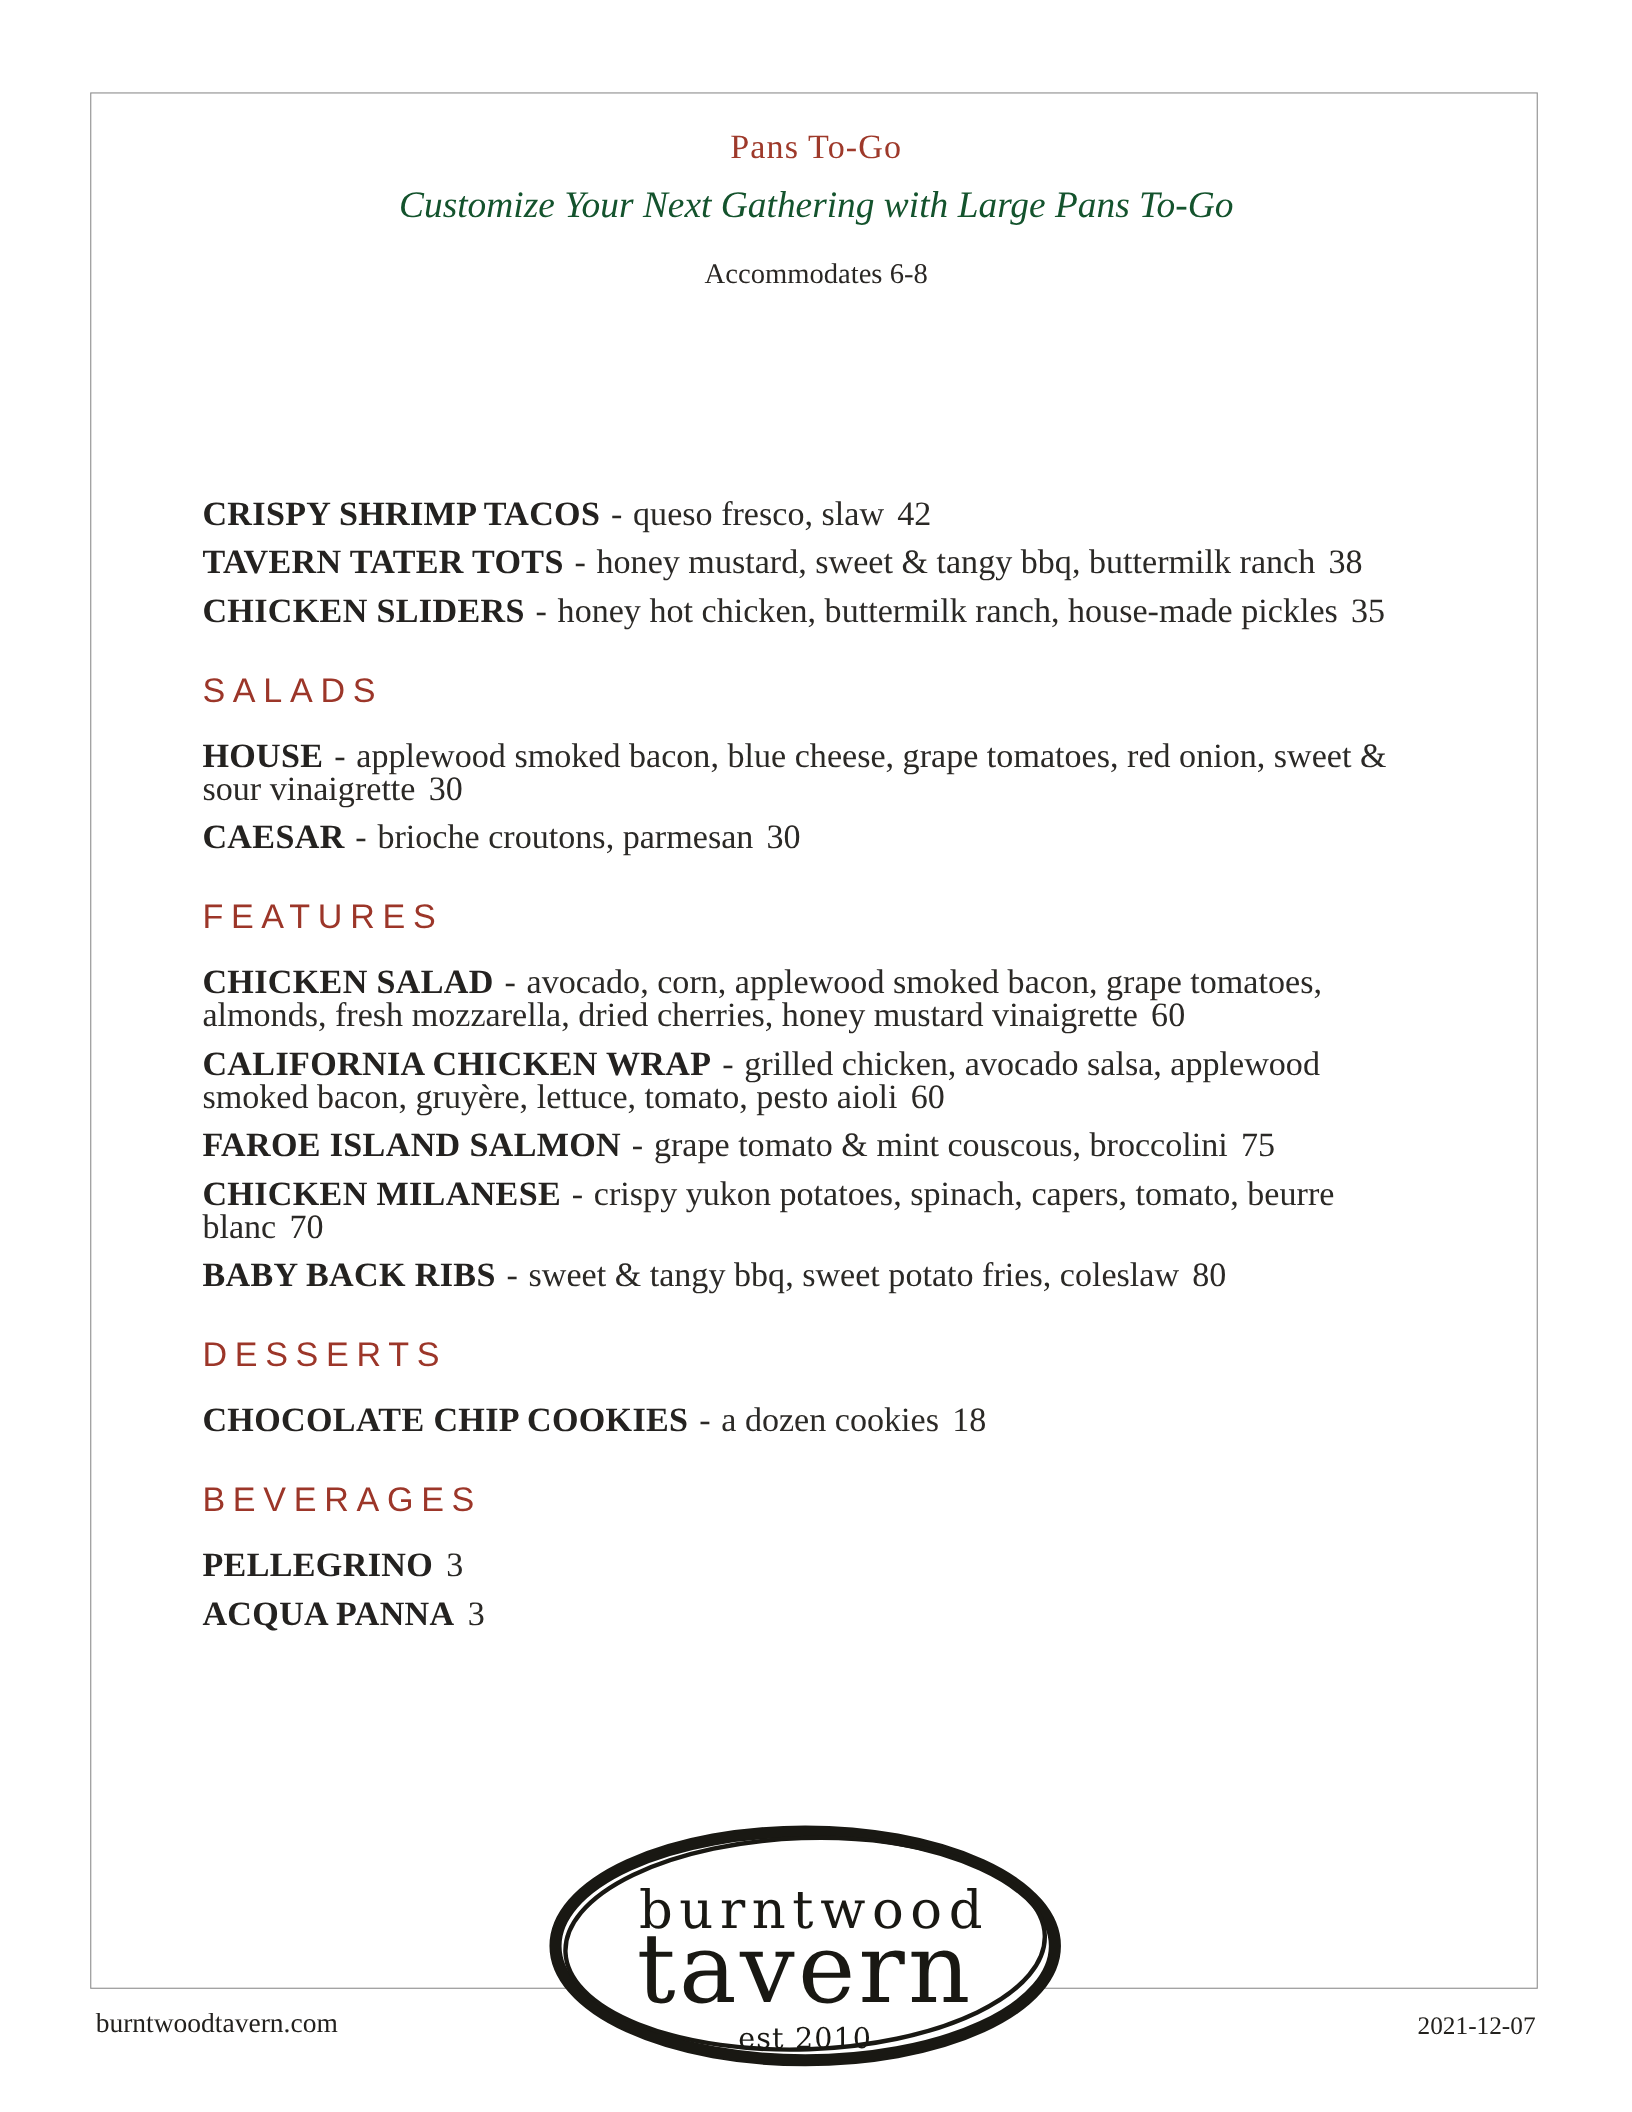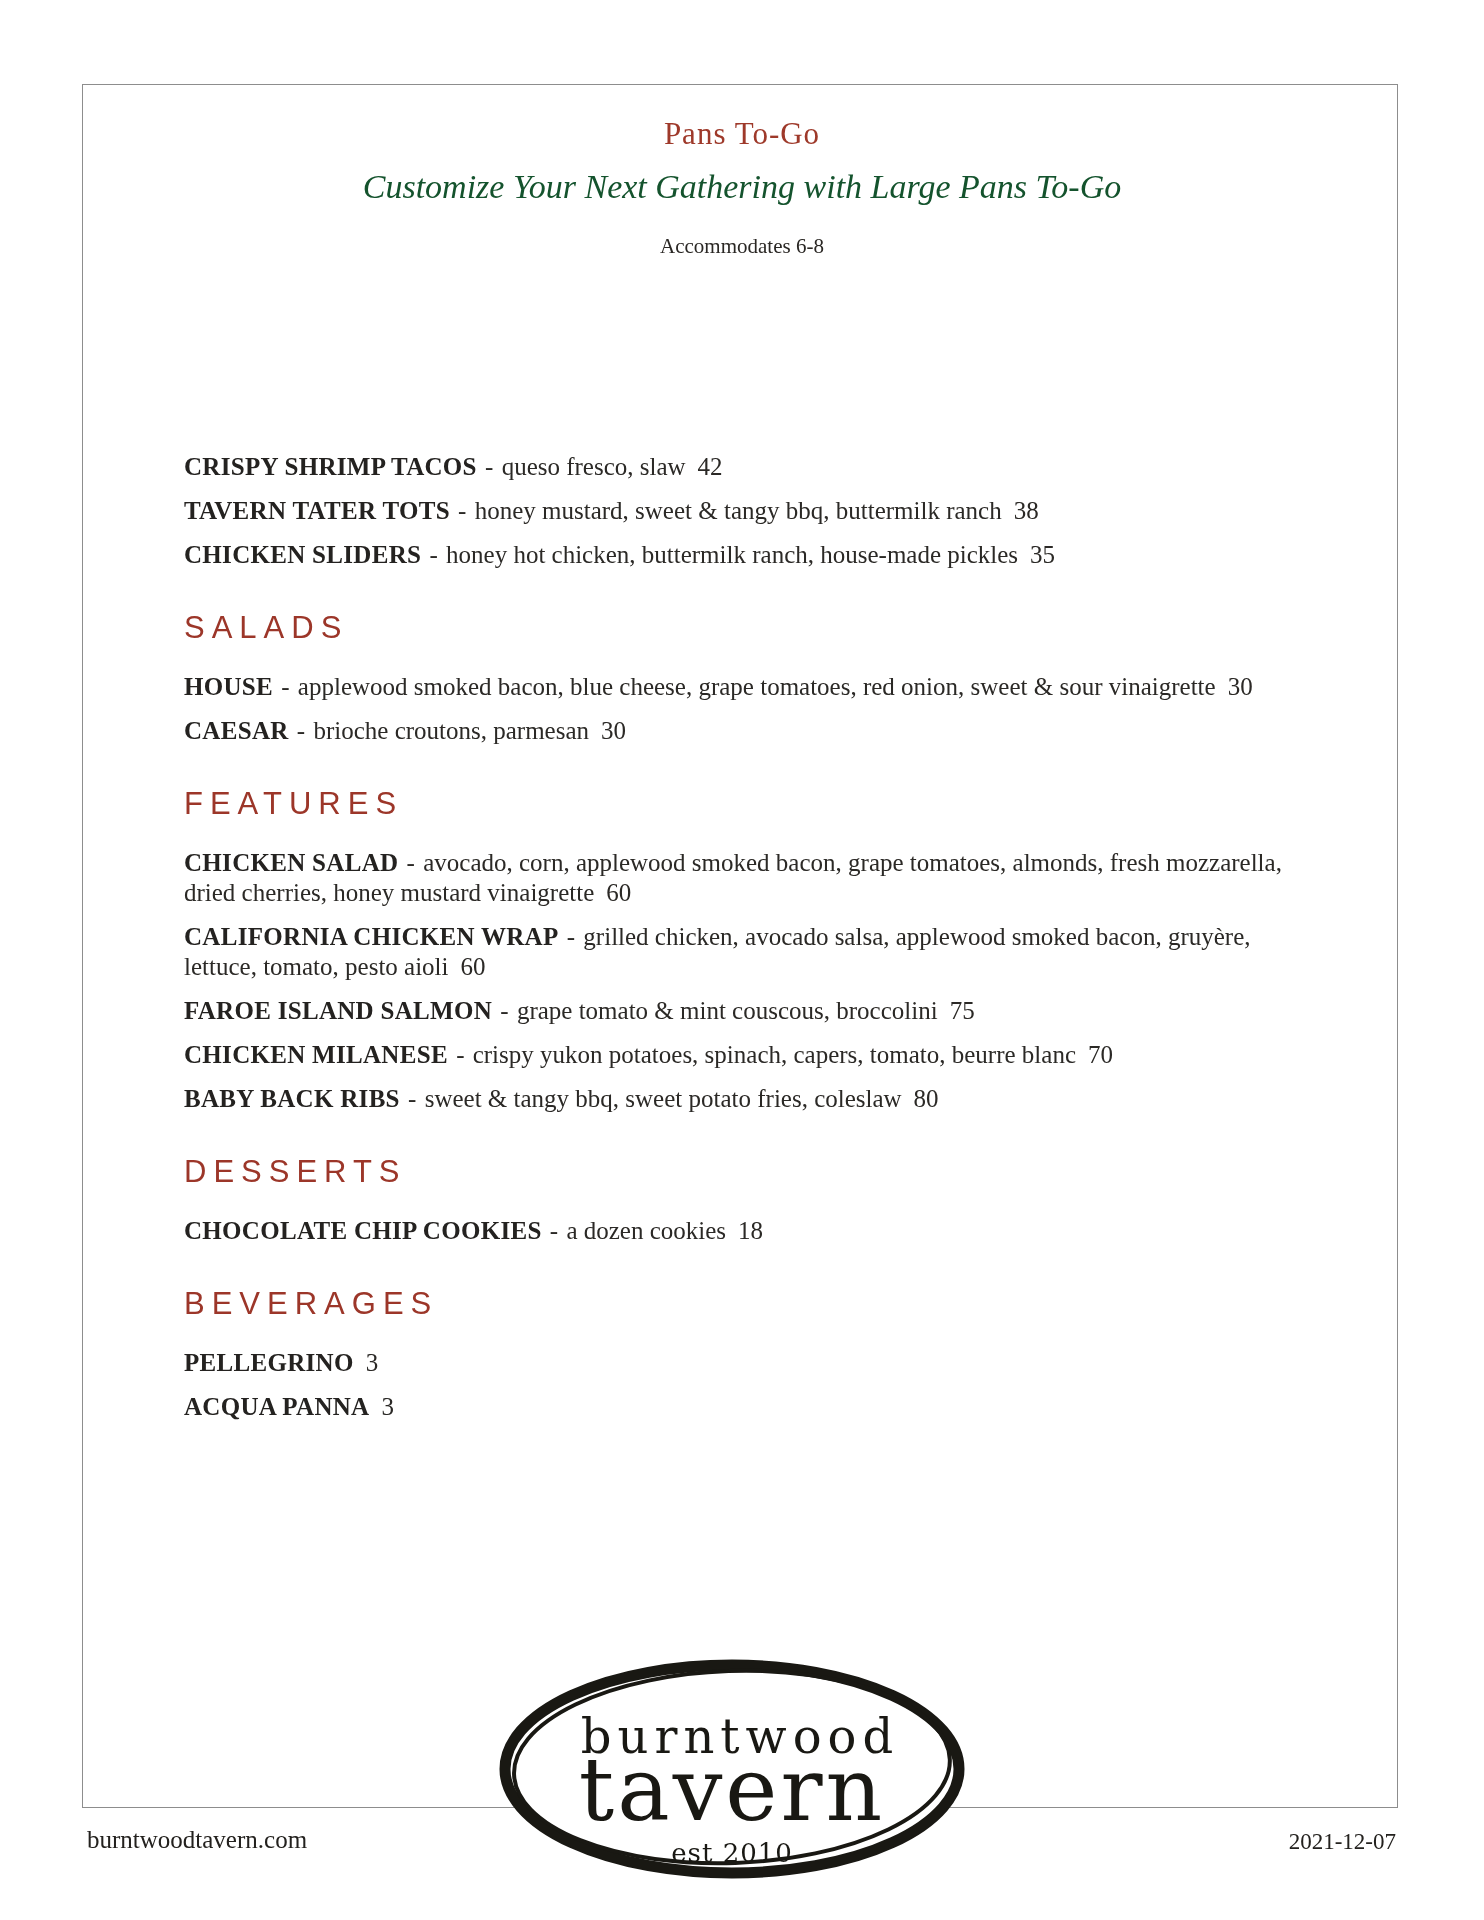--- a/index.html
+++ b/index.html
@@ -12,30 +12,30 @@
     border:1px solid #8d8d8d;
   }
   .header{position:absolute;left:0;right:0;top:116px;text-align:center;}
   .title{
     margin:0;font-size:31px;font-weight:normal;color:#9e392a;letter-spacing:1px;
     font-family:"Liberation Serif",serif;
   }
   .subtitle{
     margin:16px 0 0;font-size:34px;font-style:italic;font-weight:normal;color:#14532d;
   }
-  .note{margin:28px 12px 0;font-size:21px;color:#2a2724;}
+  .note{margin:28px 12px 0;font-size:26px;color:#2a2724;}
 
   .menu{position:absolute;left:184px;top:452px;width:1115px;}
   .menu-section{margin:0;}
   .menu-section + .menu-section{margin-top:40px;}
   .section-heading{
     font-family:"Liberation Sans",sans-serif;font-weight:400;font-size:31px;
     letter-spacing:7px;color:#9c3629;margin:0 0 26px;line-height:36px;
   }
-  .menu-item{margin:0 0 14px;font-size:25px;line-height:30px;color:#2b2926;}
+  .menu-item{margin:0 0 14px;font-size:31px;line-height:30px;color:#2b2926;}
   .item-name{font-weight:bold;color:#242220;letter-spacing:0.3px;}
   .item-sep{padding:0 2px;}
   .item-price{margin-left:12px;white-space:nowrap;}
 
   .logo{position:absolute;left:497px;top:1658px;width:470px;height:222px;}
 
   .footer-website{
     position:absolute;left:87px;top:1826px;font-size:25px;color:#23211e;text-align:center;
   }
   .footer-date{

